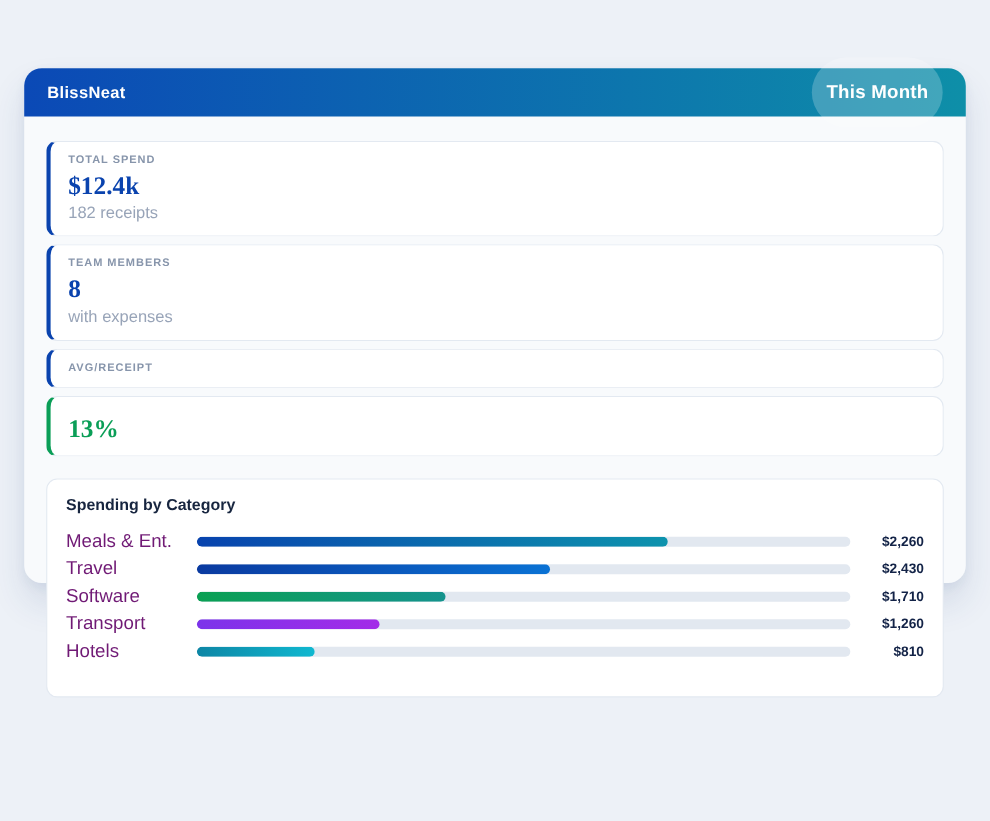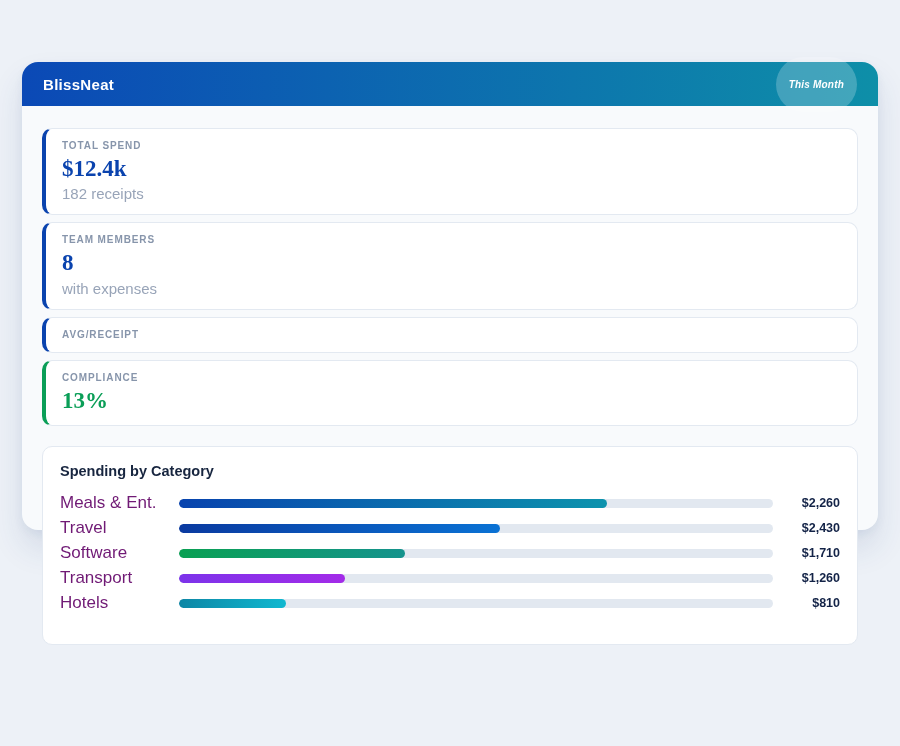--- a/index.html
+++ b/index.html
@@ -17,24 +17,23 @@
   }
   .app-header {
     height:44px; border-radius:16px 16px 0 0;
     background:linear-gradient(90deg,#0b49b6,#0e8fa8);
     display:flex; align-items:center; justify-content:space-between;
     padding:0 21px;
   }
   .app-title { color:#ffffff; font-size:15px; font-weight:bold; letter-spacing:.3px; }
   .period-badge {
     background:rgba(255,255,255,.22); color:#ffffff;
-    font-size:10px; font-weight:bold; letter-spacing:.2px;
+    font-size:17px; font-weight:bold; letter-spacing:.2px;
     padding:22px 13px; border-radius:999px; border:none; cursor:default;
     font-family:inherit;
-    font-style:italic;
   }
   .content { padding:22px 20px 0; }
   .stat-card {
     background:#ffffff;
     border:1px solid #e3e9f1;
     border-left:4px solid var(--accent,#0a43ae);
     border-radius:10px;
     padding:11px 16px 12px;
     margin-bottom:7px;
   }
@@ -87,21 +86,20 @@
       <div class="stat-value">8</div>
       <div class="stat-sub">with expenses</div>
     </div>
 
     <div class="stat-card" style="--accent: #0a43ae;">
       <div class="stat-label">AVG/RECEIPT</div>
 
     </div>
 
     <div class="stat-card" style="--accent: #0a9e57;">
-      <div class="stat-label">COMPLIANCE</div>
       <div class="stat-value">13%</div>
 
     </div>
 
     <div class="chart-card">
       <div class="chart-title">Spending by Category</div>
 
       <div class="chart-row">
         <div class="chart-label">Meals &amp; Ent.</div>
         <div class="chart-track" style="background: rgb(226, 232, 240);">

